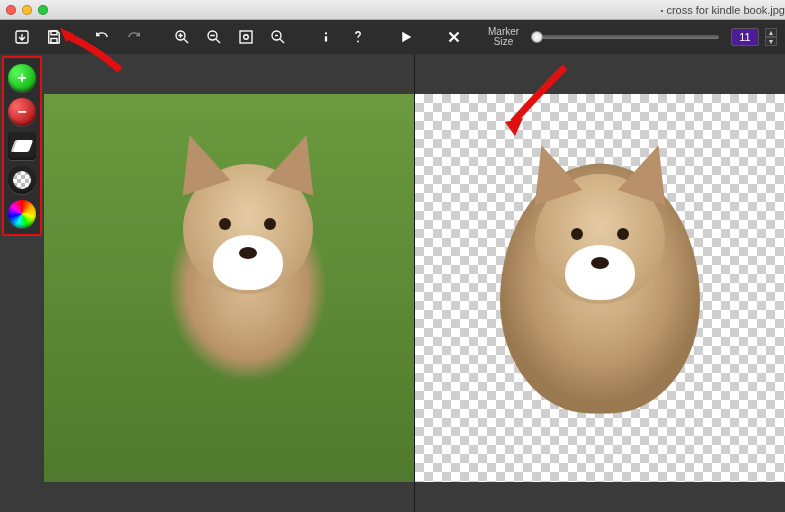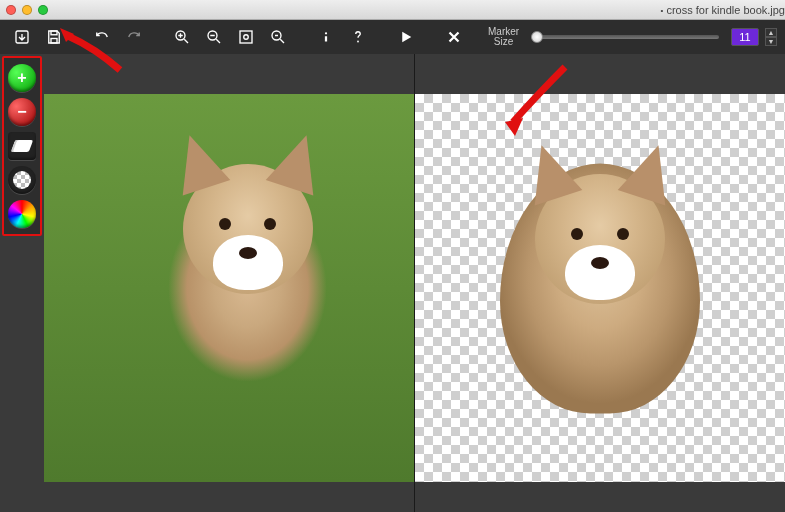--- a/index.html
+++ b/index.html
@@ -57,21 +57,21 @@
     min-width:150px;
     max-width:280px;
   }
   .slider-knob{
     width:12px;height:12px;border-radius:50%;
     background:radial-gradient(#fff,#ccc);
     border:1px solid #888;
     position:absolute; left:0%; top:-4px;
   }
   .numbox{
-    background:#6d28d9;
+    background:#4c1d95;
     border:1px solid #555;
     color:#fff; font-size:11px;
     padding:2px 6px;
     width:28px; text-align:center;
     border-radius:2px;
   }
   .stepper{
     width:12px; display:flex; flex-direction:column; margin-left:2px;
   }
   .stepper span{

